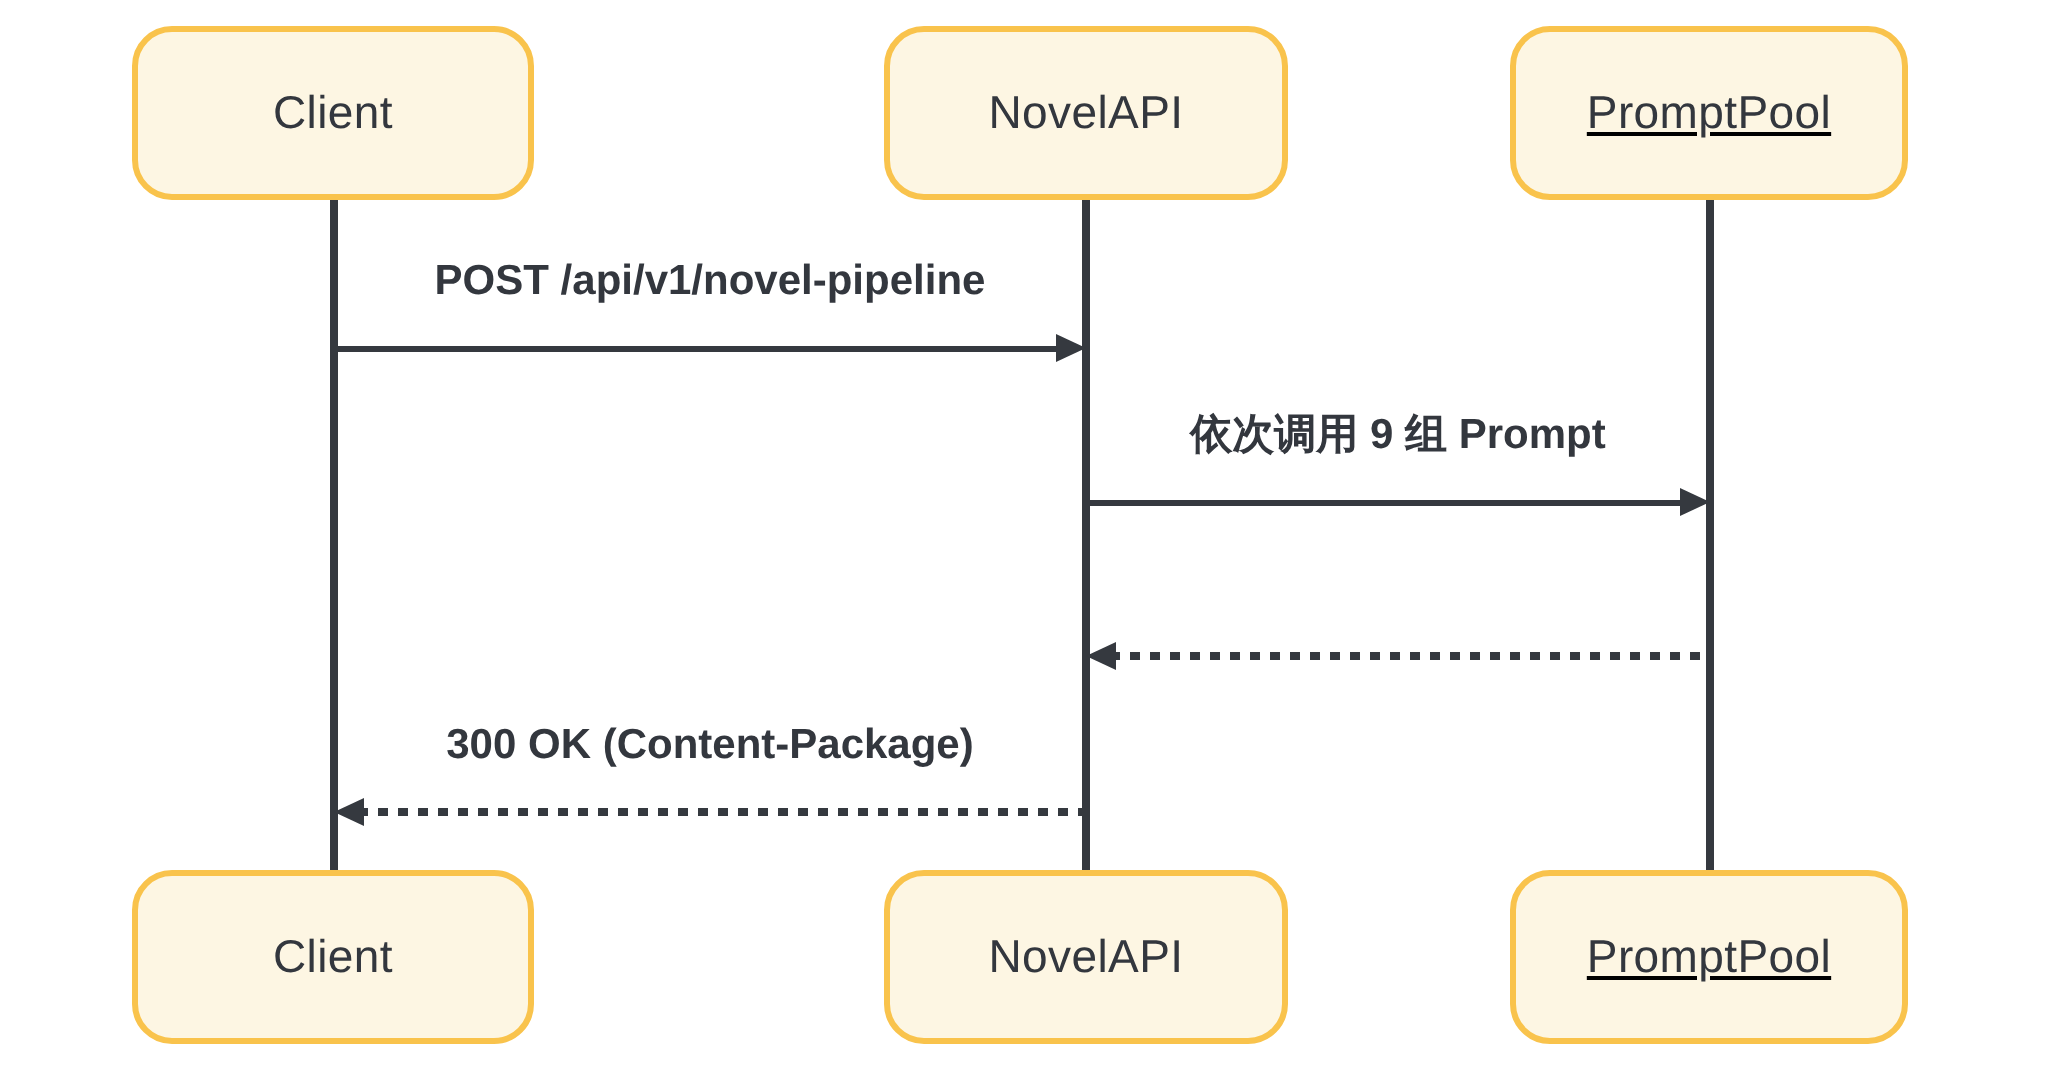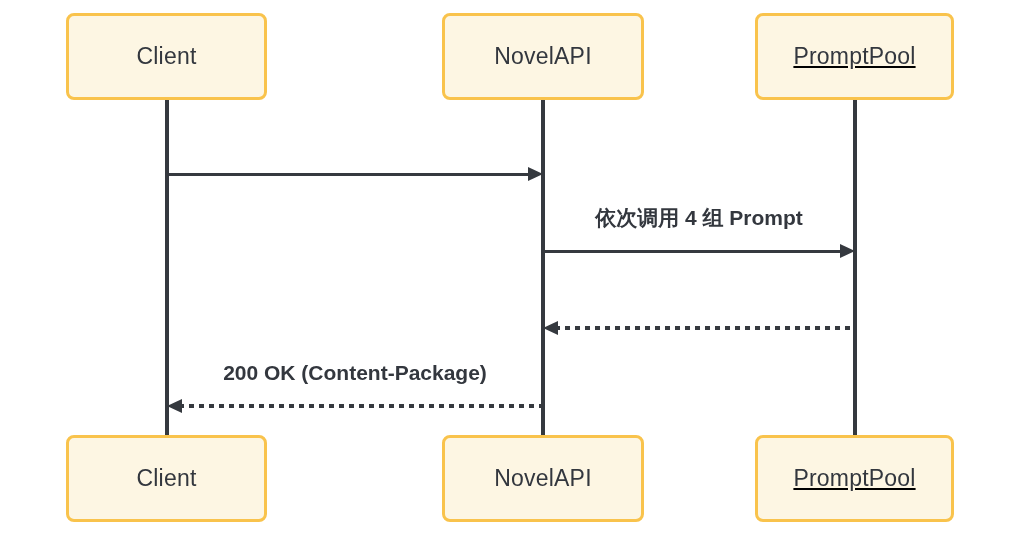--- a/index.html
+++ b/index.html
@@ -15,21 +15,21 @@
     position:relative;
     width:1024px;height:538px;
     background:var(--bg);
     overflow:hidden;
   }
   .actor-box{
     position:absolute;
     height:81px;
     background:var(--actor-fill);
     border:3px solid var(--actor-border);
-    border-radius:8px;
+    border-radius:20px;
     display:flex;align-items:center;justify-content:center;
     box-sizing:content-box;
   }
   .actor-box .actor-label{
     font-size:23px;
     color:var(--text);
     letter-spacing:0.2px;
   }
   .top-row{top:13px;}
   .bottom-row{top:435px;}
@@ -95,37 +95,38 @@
   </div>
   <div class="actor-box top-row actor-promptpool">
     <span class="actor-label">PromptPool</span>
   </div>
 
   <div class="lifeline lifeline-client"></div>
   <div class="lifeline lifeline-novelapi"></div>
   <div class="lifeline lifeline-promptpool"></div>
 
   <div class="msg msg1 to-right">
+    <div class="msg-label">POST /api/v1/novel-pipeline</div>
     <div class="msg-line solid"></div>
     <div class="arrowhead"></div>
   </div>
 
   <div class="msg msg2 to-right">
-    <div class="msg-label">依次调用 4 组 Prompt</div>
+    <div class="msg-label">依次调用 9 组 Prompt</div>
     <div class="msg-line solid"></div>
     <div class="arrowhead"></div>
   </div>
 
   <div class="msg msg3 to-left">
     <div class="msg-line dashed"></div>
     <div class="arrowhead"></div>
   </div>
 
   <div class="msg msg4 to-left">
-    <div class="msg-label">200 OK (Content-Package)</div>
+    <div class="msg-label">300 OK (Content-Package)</div>
     <div class="msg-line dashed"></div>
     <div class="arrowhead"></div>
   </div>
 
   <div class="actor-box bottom-row actor-client">
     <span class="actor-label">Client</span>
   </div>
   <div class="actor-box bottom-row actor-novelapi">
     <span class="actor-label">NovelAPI</span>
   </div>

